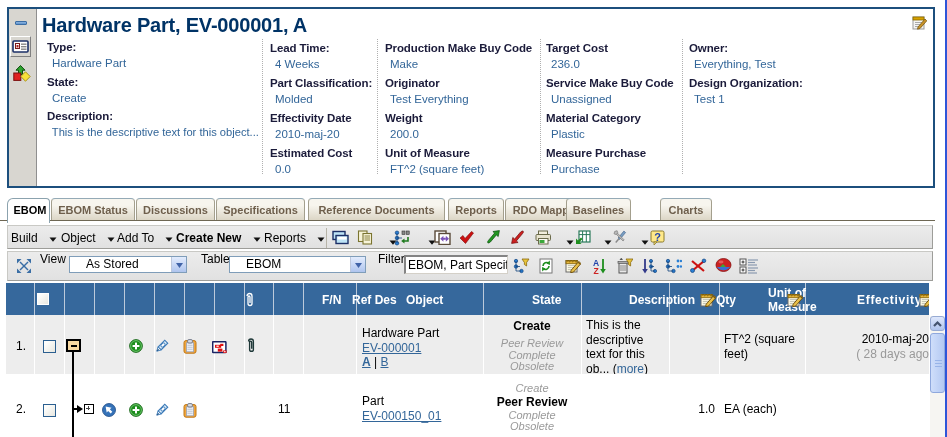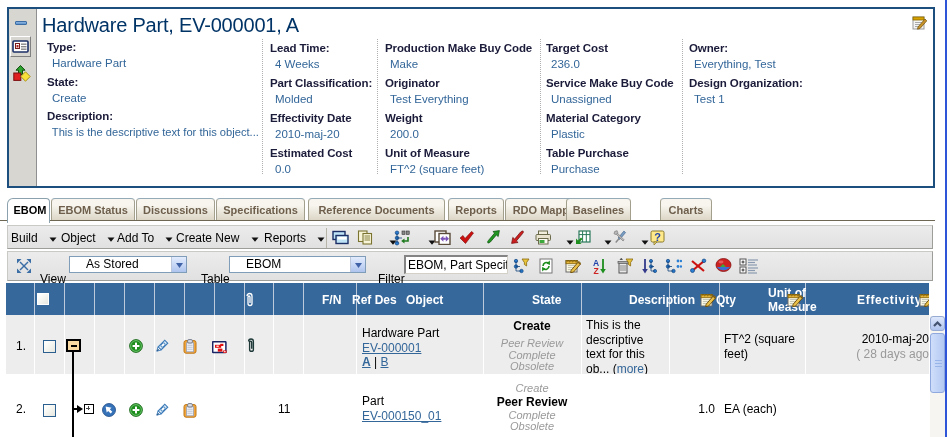--- a/index.html
+++ b/index.html
@@ -11,21 +11,21 @@
 
 #hdrbox { left:7px; top:7px; width:928px; height:181px;
   border:2px solid #1c4f7d; background:#fff; }
 #sidebar { left:0; top:0; width:28px; height:177px; background:#d8d6d0;
   border-right:1px solid #8f8f8f; }
 #minusbtn { left:6px; top:12px; width:12px; height:4px; background:linear-gradient(#8cb4e0,#5f93cc);
   border:1px solid #3c6ea5; border-radius:1px; }
 #cardbtn { left:1px; top:27px; width:21px; height:21px; background:#d8d6d0;
   border-top:1px solid #fff; border-left:1px solid #fff;
   border-right:1px solid #808080; border-bottom:1px solid #808080; }
-#hdrtitle { left:33px; top:5px; font-size:20px; font-weight:normal; color:#003366;
+#hdrtitle { left:33px; top:5px; font-size:20px; font-weight:bold; color:#003366;
   letter-spacing:-0.2px; white-space:nowrap; }
 .fld { position:absolute; font-size:11.5px; line-height:16px; white-space:nowrap; }
 .fld b { color:#1b1b3a; letter-spacing:-0.1px; }
 .fld span { display:block; padding-left:5px; color:#336699; }
 .vsep { position:absolute; width:0; border-left:1px dotted #b0b0b0; }
 
 
 #tabline { left:0; top:219.5px; width:935px; height:1.5px; background:#6e6754; }
 .tab { position:absolute; top:198px; height:22px; font-size:11px; font-weight:bold;
   color:#6e5f4c; background:linear-gradient(#f7f5ee 30%,#dcd6c6);
@@ -37,21 +37,21 @@
 
 .bar { left:7px; width:926px; background:linear-gradient(#ececec,#e1e1e1);
   border:1px solid #9d9d99; border-top-color:#c9c9c5; border-left-color:#c9c9c5; }
 #menubar { top:225px; height:24px; }
 #filterbar { top:251px; height:30px; }
 .mitem { position:absolute; top:4.5px; font-size:12px; color:#000; white-space:nowrap; }
 .mitem .dn { display:inline-block; width:8px; height:5px; margin-left:8px; }
 .mitem .dn svg { display:block; }
 .micon { position:absolute; top:4px; }
 .ficon { position:absolute; top:5.5px; }
-.flabel { position:absolute; top:0; font-size:12px; color:#000;margin-top:20px; }
+.flabel { position:absolute; top:0; font-size:12px; color:#000; }
 .fsel { position:absolute; top:3.5px; height:17px; background:#fff;
   border:1px solid #7f9db9; font-size:12px; line-height:15px; padding-left:16px;
   color:#000; }
 .fsel .btn { position:absolute; right:0; top:0; width:15px; height:15px;
   background:linear-gradient(#e3ecfd,#aec4ee); border-left:1px solid #bcc7dc;
   text-align:center; }
 .fsel .btn svg { margin-top:4px; }
 #finput { position:absolute; top:3px; left:396px; width:104px; height:19px;
   border-top:2px solid #848484; border-left:2px solid #848484; border-right:1px solid #d4d0c8; border-bottom:1px solid #d4d0c8; background:#fff; font-size:12px; line-height:16px;
   padding-left:2px; white-space:nowrap; overflow:hidden; }
@@ -132,21 +132,21 @@
     <div class="fld" style="left:261px;top:136px;"><b>Estimated Cost</b><span>0.0</span></div>
 
     <div class="fld" style="left:376px;top:31px;"><b>Production Make Buy Code</b><span>Make</span></div>
     <div class="fld" style="left:376px;top:66px;"><b>Originator</b><span>Test Everything</span></div>
     <div class="fld" style="left:376px;top:101px;"><b>Weight</b><span>200.0</span></div>
     <div class="fld" style="left:376px;top:136px;"><b>Unit of Measure</b><span>FT^2 (square feet)</span></div>
 
     <div class="fld" style="left:537px;top:31px;"><b>Target Cost</b><span>236.0</span></div>
     <div class="fld" style="left:537px;top:66px;"><b>Service Make Buy Code</b><span>Unassigned</span></div>
     <div class="fld" style="left:537px;top:101px;"><b>Material Category</b><span>Plastic</span></div>
-    <div class="fld" style="left:537px;top:136px;"><b>Table Purchase</b><span>Purchase</span></div>
+    <div class="fld" style="left:537px;top:136px;"><b>Measure Purchase</b><span>Purchase</span></div>
 
     <div class="fld" style="left:680px;top:31px;"><b>Owner:</b><span>Everything, Test</span></div>
     <div class="fld" style="left:680px;top:66px;"><b>Design Organization:</b><span>Test 1</span></div>
   </div>
 
   <div id="tabline" class="abs"></div>
   <div class="tab active" style="left:7px;width:43px;">EBOM</div>
   <div class="tab" style="left:51px;width:84px;">EBOM Status</div>
   <div class="tab" style="left:136px;width:79px;">Discussions</div>
   <div class="tab" style="left:308px;width:137px;">Reference Documents</div>
@@ -159,21 +159,21 @@
   <div id="menubar" class="bar abs">
     <div class="mitem" style="left:3px;">Build <span class="dn"><svg width="8" height="5" viewBox="0 0 8 5">
             <polygon points="0.5,0.5 7.5,0.5 4,4.8" fill="#111"></polygon>
           </svg></span></div>
     <div class="mitem" style="left:53px;">Object <span class="dn"><svg width="8" height="5" viewBox="0 0 8 5">
             <polygon points="0.5,0.5 7.5,0.5 4,4.8" fill="#111"></polygon>
           </svg></span></div>
     <div class="mitem" style="left:109px;">Add To <span class="dn"><svg width="8" height="5" viewBox="0 0 8 5">
             <polygon points="0.5,0.5 7.5,0.5 4,4.8" fill="#111"></polygon>
           </svg></span></div>
-    <div class="mitem" style="left:168px;">Create New <span class="dn"><svg width="8" height="5" viewBox="0 0 8 5">
+    <div class="mitem" style="left:168px;font-weight:bold;">Create New <span class="dn"><svg width="8" height="5" viewBox="0 0 8 5">
             <polygon points="0.5,0.5 7.5,0.5 4,4.8" fill="#111"></polygon>
           </svg></span></div>
     <div class="mitem" style="left:256px;">Reports <span class="dn"><svg width="8" height="5" viewBox="0 0 8 5">
             <polygon points="0.5,0.5 7.5,0.5 4,4.8" fill="#111"></polygon>
           </svg></span></div>
     <div class="abs" style="left:318px;top:2px;width:1px;height:20px;background:#b7b4a8;"></div>
 
     <div class="micon" style="left:324px;" id="mi-win"><svg width="17" height="15" viewBox="0 0 17 15">
           <rect x="1" y="1.5" width="12" height="8" fill="#bde3f5" stroke="#1b2f66" stroke-width="1.4"></rect>
           <rect x="4" y="5.5" width="12" height="8" fill="#bde3f5" stroke="#1b2f66" stroke-width="1.4"></rect>

